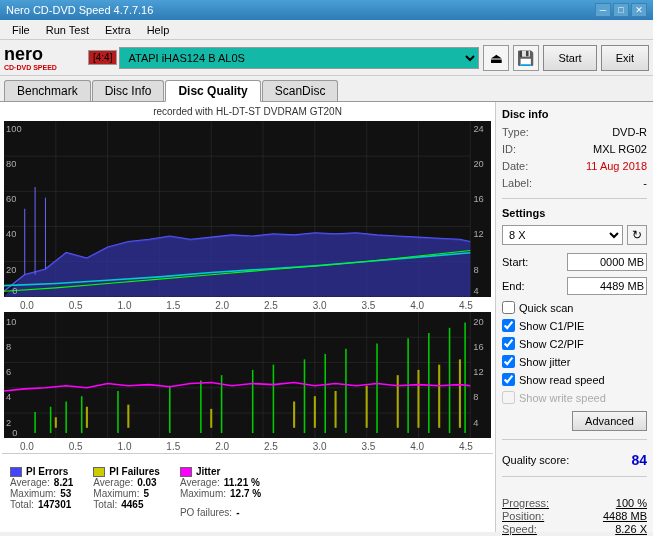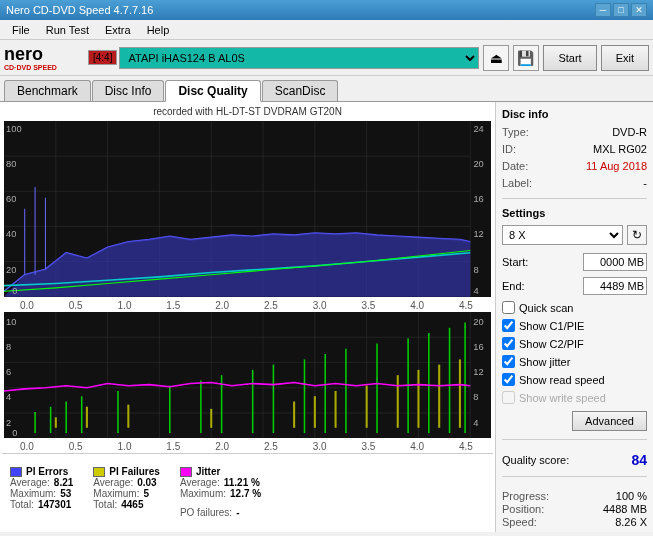--- a/index.html
+++ b/index.html
@@ -261,21 +261,21 @@
       border: 1px solid #999;
       background: #f5f5f5;
       display: flex;
       align-items: center;
       justify-content: center;
       cursor: pointer;
       font-size: 12px;
     }
 
     .mb-input {
-      width: 64px;
+      width: 80px;
       height: 18px;
       border: 1px solid #999;
       background: white;
       font-size: 11px;
       padding: 0 2px;
       text-align: right;
     }
 
     .mb-row {
       display: flex;
@@ -312,21 +312,22 @@
     }
     .quality-value {
       font-weight: bold;
       color: #0000cc;
       font-size: 14px;
     }
 
     .progress-section {
       margin-top: 4px;
       border-top: 1px solid #ccc;
-      padding-top: 13px;
+      padding-top: 20px;
+      text-decoration: underline;
     }
     .x-axis {
       display: flex;
       justify-content: space-between;
       font-size: 10px;
       color: #555;
       padding: 1px 20px 1px 18px;
     }
 
     .nero-logo {

